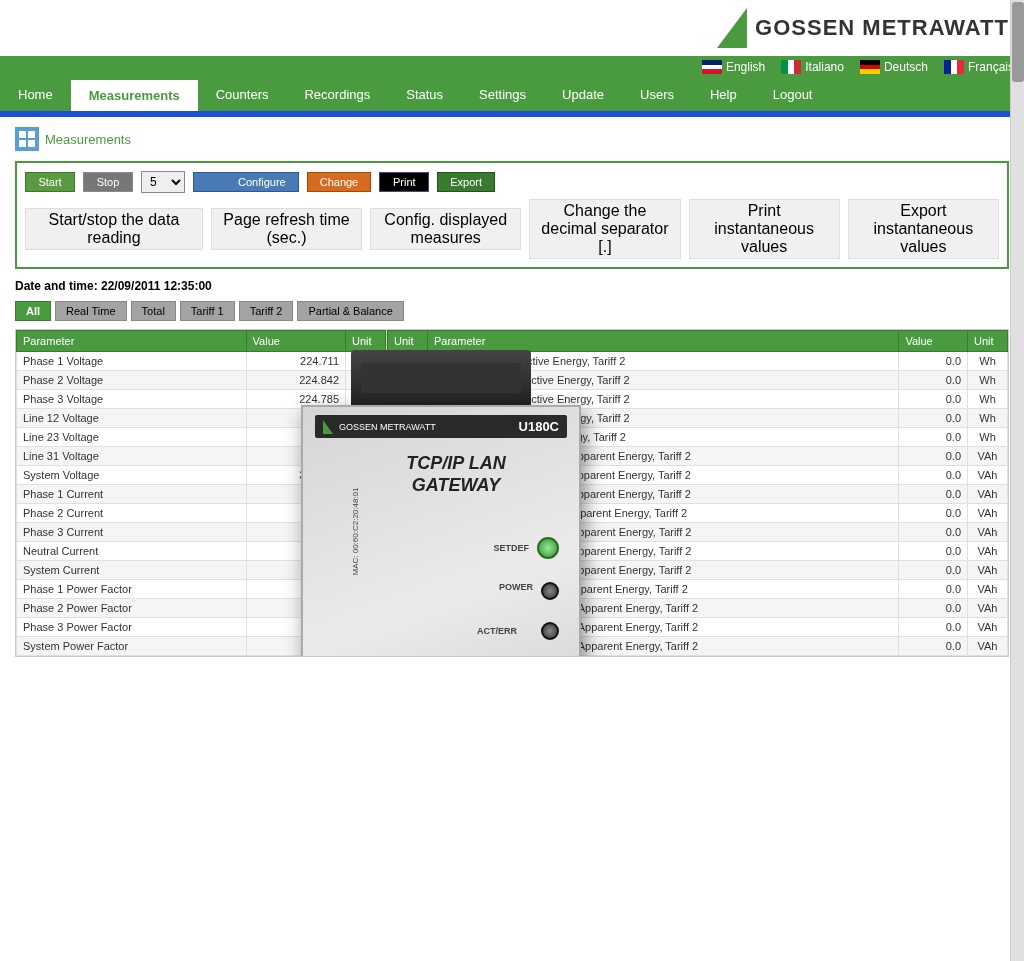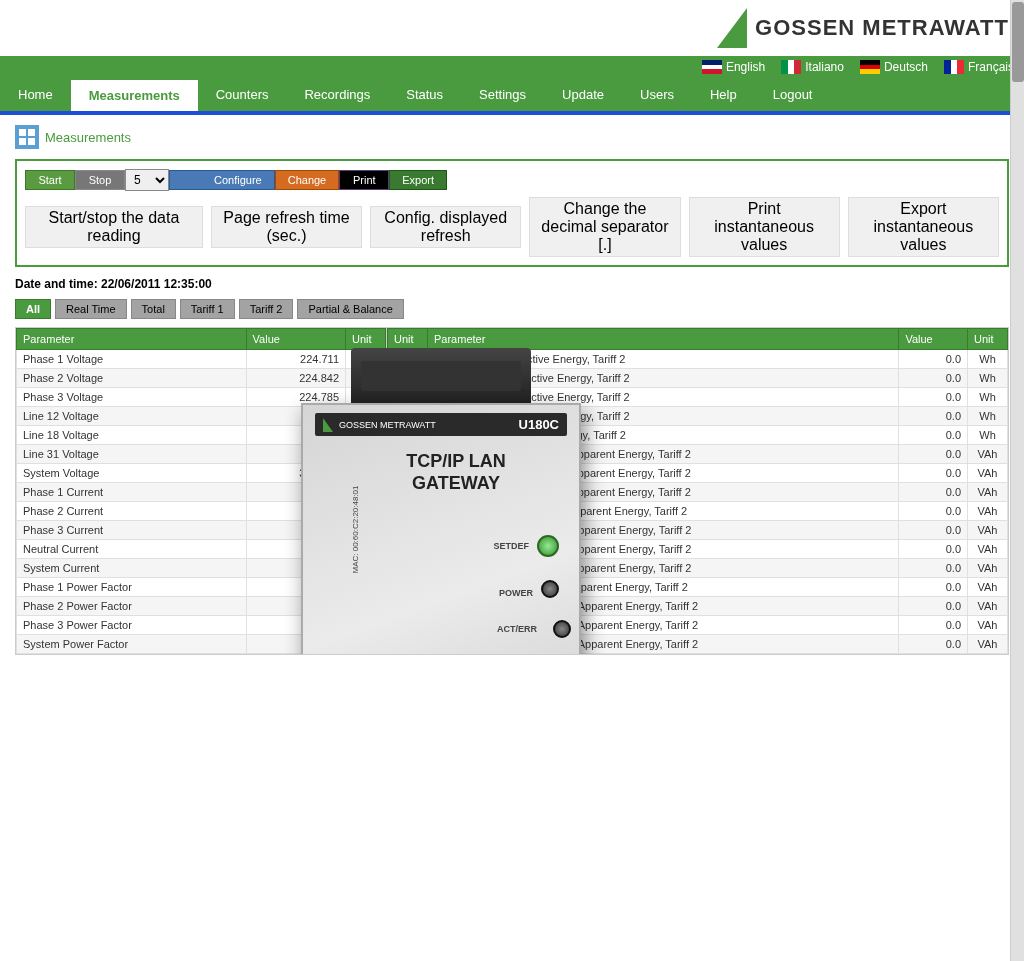--- a/index.html
+++ b/index.html
@@ -22,21 +22,21 @@
     .flag-uk { background: linear-gradient(to bottom, #012169 33%, #fff 33%, #fff 66%, #cf142b 66%); }
     .flag-it { background: linear-gradient(to right, #009246 33%, #fff 33%, #fff 66%, #ce2b37 66%); }
     .flag-de { background: linear-gradient(to bottom, #000 33%, #dd0000 33%, #dd0000 66%, #ffce00 66%); }
     .flag-fr { background: linear-gradient(to right, #002395 33%, #fff 33%, #fff 66%, #ed2939 66%); }
 
     
     .nav-bar {
       background: #4a9a3f;
       display: flex;
       align-items: stretch;
-      border-bottom: 4px solid #1d4ed8;
+      border-bottom: 6px solid #1d4ed8;
     }
     .nav-item {
       color: #fff;
       padding: 8px 18px;
       cursor: pointer;
       font-size: 13px;
       font-weight: normal;
       white-space: nowrap;
       display: flex; align-items: center;
     }
@@ -61,21 +61,21 @@
     }
     .breadcrumb-text { color: #4a9a3f; font-size: 13px; }
 
     
     .toolbar {
       border: 2px solid #4a9a3f;
       padding: 8px;
       margin-bottom: 10px;
     }
     .toolbar-row1 {
-      display: flex; align-items: center; margin-bottom: 6px;
+      display: flex; align-items: center; gap: 8px; margin-bottom: 6px;
     }
     .toolbar-row2 {
       display: flex; align-items: center; gap: 8px;
     }
     .tb-btn {
       padding: 3px 12px;
       font-size: 11px;
       cursor: pointer;
       border: 1px solid #888;
       color: #fff;
@@ -241,28 +241,28 @@
         <option>60</option>
       </select>
       <button class="tb-btn blue">Configure</button>
       <button class="tb-btn orange">Change</button>
       <button class="tb-btn purple">Print</button>
       <button class="tb-btn dark-green">Export</button>
     </div>
     <div class="toolbar-row2">
       <div class="tb-label" style="flex:1.2">Start/stop the data reading</div>
       <div class="tb-label">Page refresh time (sec.)</div>
-      <div class="tb-label">Config. displayed refresh</div>
+      <div class="tb-label">Config. displayed measures</div>
       <div class="tb-label">Change the decimal separator [.]</div>
       <div class="tb-label">Print instantaneous values</div>
       <div class="tb-label">Export instantaneous values</div>
     </div>
   </div>
 
-  <div class="datetime-row">Date and time: 22/06/2011 12:35:00</div>
+  <div class="datetime-row">Date and time: 22/09/2011 12:35:00</div>
 
   <div class="filter-tabs">
     <div class="filter-tab active">All</div>
     <div class="filter-tab">Real Time</div>
     <div class="filter-tab">Total</div>
     <div class="filter-tab">Tariff 1</div>
     <div class="filter-tab">Tariff 2</div>
     <div class="filter-tab">Partial &amp; Balance</div>
   </div>
 
@@ -292,21 +292,21 @@
               <td>Phase 3 Voltage</td>
               <td class="val-col">224.785</td>
               <td class="unit-col">V</td>
             </tr>
             <tr>
               <td>Line 12 Voltage</td>
               <td class="val-col">0.000</td>
               <td class="unit-col">V</td>
             </tr>
             <tr>
-              <td>Line 18 Voltage</td>
+              <td>Line 23 Voltage</td>
               <td class="val-col">0.000</td>
               <td class="unit-col">V</td>
             </tr>
             <tr>
               <td>Line 31 Voltage</td>
               <td class="val-col">0.000</td>
               <td class="unit-col">V</td>
             </tr>
             <tr>
               <td>System Voltage</td>
@@ -482,39 +482,39 @@
         </div>
 
         <div style="width:280px; min-height:380px; background:linear-gradient(160deg,#d5d5d5 0%,#ebebeb 50%,#c8c8c8 100%); border-radius:0 0 16px 16px; border:2px solid #aaa; position:relative; box-shadow:4px 8px 20px rgba(0,0,0,0.45); padding:8px 12px;">
 
           <div style="background:#2a2a2a; color:#fff; font-size:9px; padding:4px 8px; display:flex; align-items:center; gap:6px; margin-bottom:12px; border-radius:2px;">
             <div style="width:0;height:0;border-left:0 solid transparent;border-right:10px solid transparent;border-bottom:14px solid #4a9a3f;display:inline-block;"></div>
             <span style="font-size:9px;">GOSSEN METRAWATT</span>
             <span style="font-size:13px; font-weight:bold; margin-left:auto;">U180C</span>
           </div>
 
-          <div style="text-align:center; font-size:18px; font-weight:bold; color:#222; line-height:1.2; margin:15px 0 10px; padding-left:30px;">
+          <div style="text-align:center; font-size:18px; font-weight:bold; color:#222; line-height:1.2; margin:15px 0 10px; padding-left:30px;font-style:italic;">
             TCP/IP LAN<br>GATEWAY
           </div>
 
           <div style="position:absolute; left:8px; top:120px; transform:rotate(-90deg); transform-origin:center center; font-size:8px; color:#444; white-space:nowrap;">
             MAC: 00:60:C2:20:48:01
           </div>
 
           <div style="position:absolute; right:20px; top:130px; display:flex; align-items:center; gap:8px;">
             <span style="font-size:9px; font-weight:bold; color:#444;">SETDEF</span>
             <div style="width:22px;height:22px;background:radial-gradient(circle,#90ee90,#3a8a30);border-radius:50%;border:2px solid #2a6a20;"></div>
           </div>
 
-          <div style="position:absolute; right:20px; top:175px; display:flex; align-items:flex-end; gap:8px;">
+          <div style="position:absolute; right:20px; top:175px; display:flex; align-items:flex-start; gap:8px;">
             <span style="font-size:9px; font-weight:bold; color:#444;">POWER</span>
             <div style="width:18px;height:18px;background:radial-gradient(circle,#888,#333);border-radius:50%;border:2px solid #111;"></div>
           </div>
 
-          <div style="position:absolute; right:8px; top:215px; display:flex; align-items:center; gap:16px;">
+          <div style="position:absolute; right:20px; top:215px; display:flex; align-items:center; gap:24px;">
             <span style="font-size:9px; font-weight:bold; color:#444;">ACT/ERR</span>
             <div style="width:18px;height:18px;background:radial-gradient(circle,#888,#333);border-radius:50%;border:2px solid #111;"></div>
           </div>
 
           <div style="height:280px;"></div>
         </div>
 
       </div>
     </div>
 

